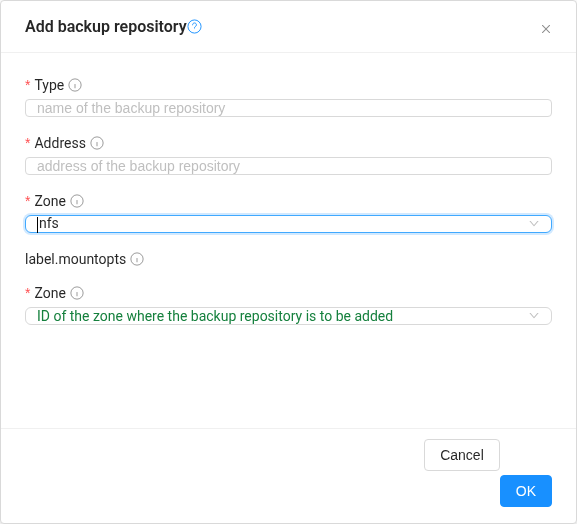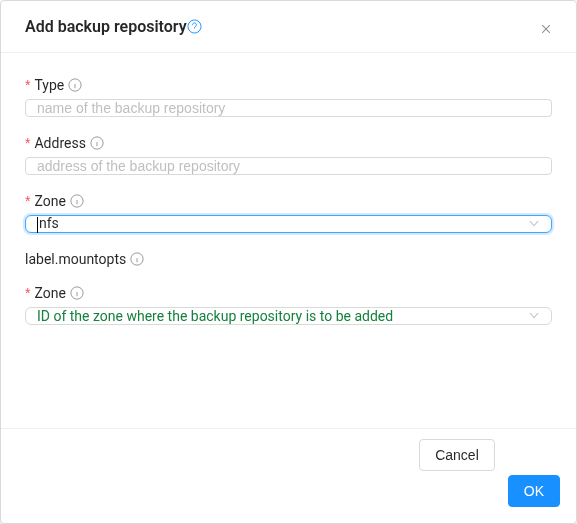--- a/index.html
+++ b/index.html
@@ -119,25 +119,25 @@
   .select-caret { 
     display:inline-block;
     width:0;
     border-left:1px solid #000;
     height:16px;
     margin-right:1px;
     vertical-align:middle;
   }
 
   .modal-footer {
-    padding: 10px 16px 16px;
+    padding: 10px 24px 16px;
     border-top: 1px solid #f0f0f0;
     display: flex;
     justify-content: flex-end;
-    gap: 13px;
+    gap: 0;
   }
   .btn {
     height: 32px;
     padding: 0 15px;
     border-radius: 4px;
     font-size: 14px;
     cursor: pointer;
     border: 1px solid #d9d9d9;
     background: #fff;
     color: #000000d9;

